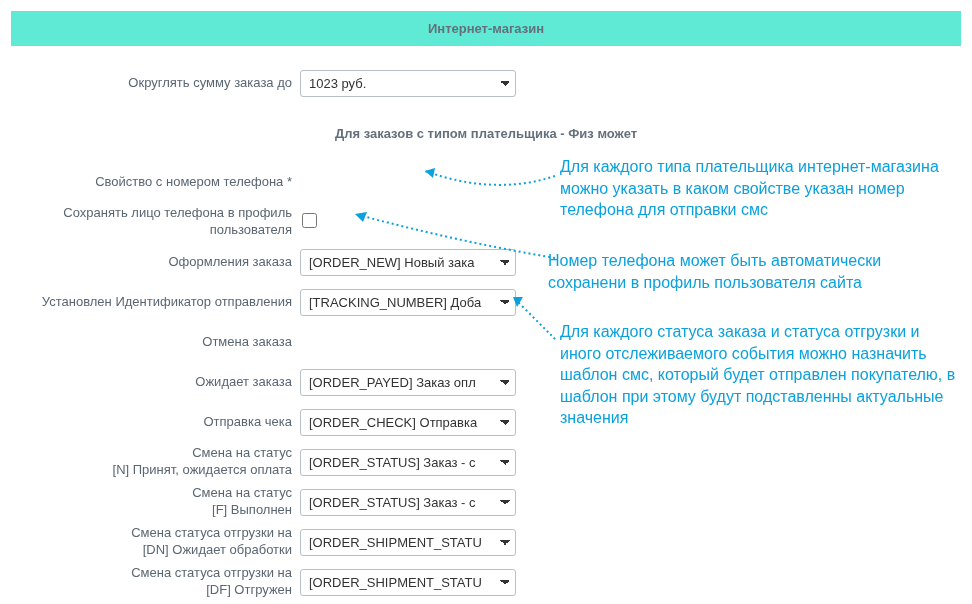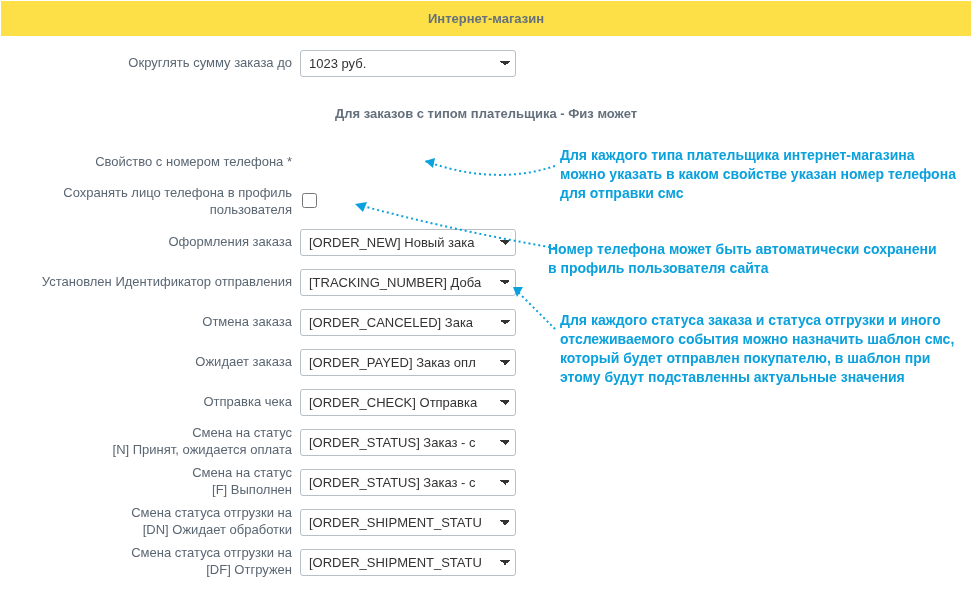--- a/index.html
+++ b/index.html
@@ -4,26 +4,26 @@
 <style>
   * { box-sizing: border-box; margin: 0; padding: 0; }
   body {
     font-family: "Helvetica Neue", Arial, sans-serif;
     font-size: 13px;
     color: #555;
     background: #fff;
     width: 972px;
   }
   .section-header {
-    background: #fde047;
+    background: #5eead4;
     text-align: center;
     padding: 10px 0;
     font-weight: bold;
     color: #64707c;
-    margin: 1px;
+    margin: 11px;
   }
   .sub-header {
     text-align: center;
     font-weight: bold;
     color: #64707c;
     padding: 12px 0 10px;
     margin: 5px;
   }
   .form-area {
     padding: 6px 0;
@@ -69,23 +69,23 @@
     height: 15px;
     margin-left: 2px;
   }
   .arrow-svg {
     position: absolute;
     pointer-events: none;
   }
   .annot {
     position: absolute;
     color: #0aa1dd;
-    font-size: 14px;
+    font-size: 16px;
     line-height: 1.35;
-    font-weight: 700;
+    font-weight: 400;
     max-width: 400px;
   }
   .wrap { position: relative; }
 </style>
 </head>
 <body>
 
 <div class="wrap">
 
   <div class="section-header">Интернет-магазин</div>
@@ -129,25 +129,20 @@
       <div class="label-col">Установлен Идентификатор отправления</div>
       <div class="input-col">
         <select>
           <option>[TRACKING_NUMBER] Доба</option>
         </select>
       </div>
     </div>
 
     <div class="row">
       <div class="label-col">Отмена заказа</div>
-      <div class="input-col">
-        <select>
-          <option>[ORDER_CANCELED] Зака</option>
-        </select>
-      </div>
     </div>
 
     <div class="row">
       <div class="label-col">Ожидает заказа</div>
       <div class="input-col">
         <select>
           <option>[ORDER_PAYED] Заказ опл</option>
         </select>
       </div>
     </div>

